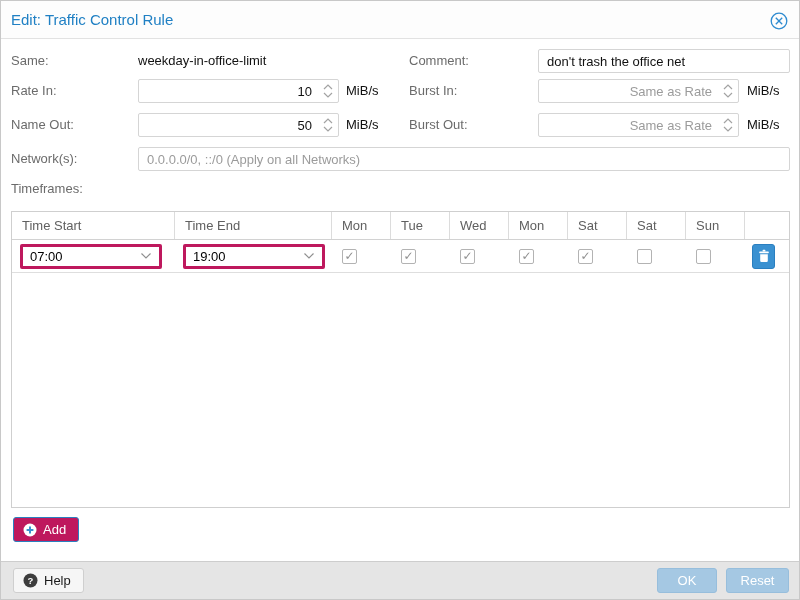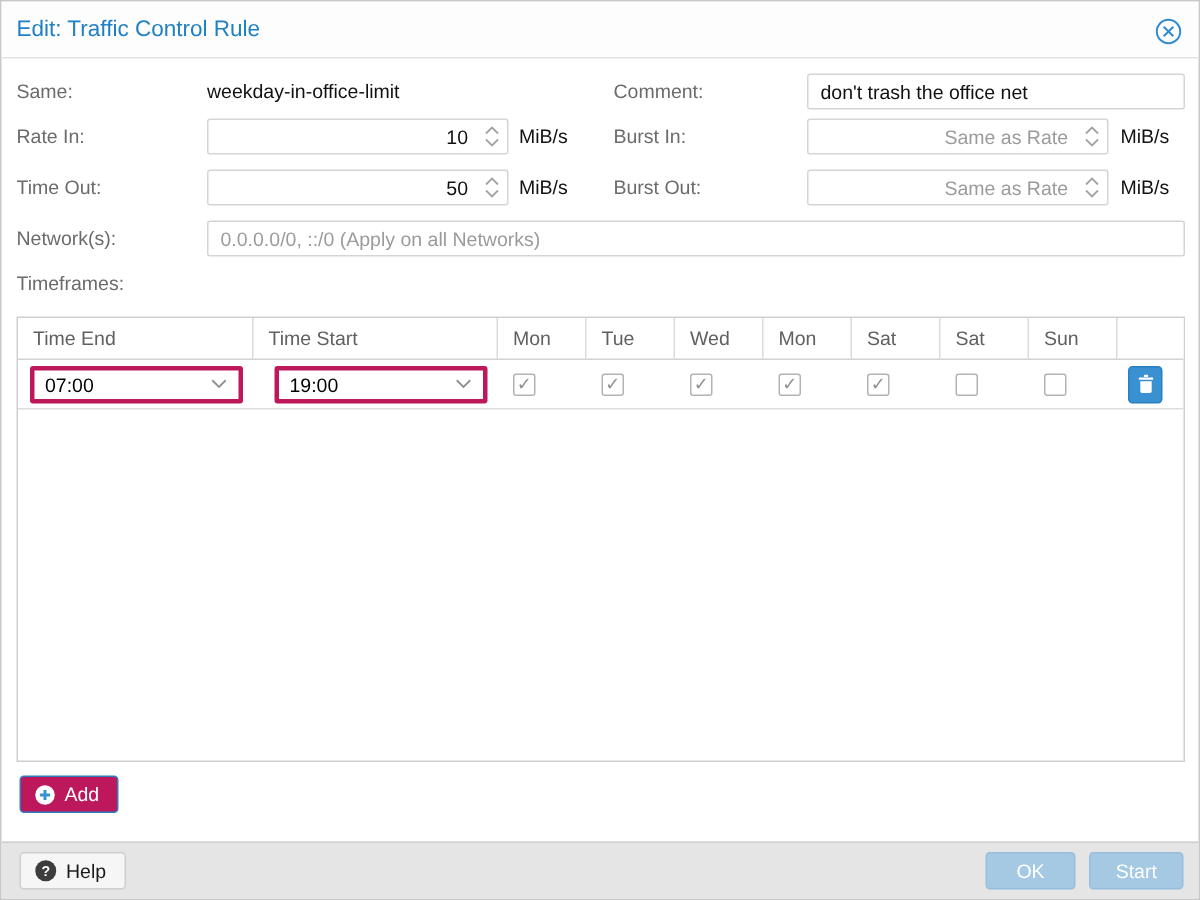--- a/index.html
+++ b/index.html
@@ -103,21 +103,21 @@
   <div class="flabel" style="left:408px;top:78px;">Burst In:</div>
   <div class="tfield numfield" style="left:537px;top:78px;width:201px;">
     <input type="text" placeholder="Same as Rate" style="">
     <svg class="spinner" width="10" height="16" viewBox="0 0 10 16">
       <polyline points="1,6 5,2 9,6" fill="none" stroke="#a3a3a3" stroke-width="1.2"></polyline>
       <polyline points="1,10 5,14 9,10" fill="none" stroke="#a3a3a3" stroke-width="1.2"></polyline>
     </svg>
   </div>
   <div class="unit" style="left:746px;top:78px;">MiB/s</div>
 
-  <div class="flabel" style="left:10px;top:112px;">Time Out:</div>
+  <div class="flabel" style="left:10px;top:112px;">Name Out:</div>
   <div class="tfield numfield" style="left:137px;top:112px;width:201px;">
     <input type="text" value="50" style="">
     <svg class="spinner" width="10" height="16" viewBox="0 0 10 16">
       <polyline points="1,6 5,2 9,6" fill="none" stroke="#a3a3a3" stroke-width="1.2"></polyline>
       <polyline points="1,10 5,14 9,10" fill="none" stroke="#a3a3a3" stroke-width="1.2"></polyline>
     </svg>
   </div>
   <div class="unit" style="left:345px;top:112px;">MiB/s</div>
 
   <div class="flabel" style="left:408px;top:112px;">Burst Out:</div>
@@ -132,22 +132,22 @@
 
   <div class="flabel" style="left:10px;top:146px;">Network(s):</div>
   <div class="tfield" style="left:137px;top:146px;width:652px;">
     <input type="text" placeholder="0.0.0.0/0, ::/0 (Apply on all Networks)" style="">
   </div>
 
   <div class="flabel" style="left:10px;top:176px;">Timeframes:</div>
 
   <div class="grid">
     <div class="grid-header">
+      <div class="gh-cell" style="width:163px;">Time Start</div>
       <div class="gh-cell" style="width:157px;">Time End</div>
-      <div class="gh-cell" style="width:163px;">Time Start</div>
       <div class="gh-cell" style="width:59px;">Mon</div>
       <div class="gh-cell" style="width:59px;">Tue</div>
       <div class="gh-cell" style="width:59px;">Wed</div>
       <div class="gh-cell" style="width:59px;">Mon</div>
       <div class="gh-cell" style="width:59px;">Sat</div>
       <div class="gh-cell" style="width:59px;">Sat</div>
       <div class="gh-cell" style="width:59px;">Sun</div>
       <div class="gh-cell" style="flex:1;"></div>
     </div>
 
@@ -215,17 +215,17 @@
       <svg width="15" height="15" viewBox="0 0 15 15">
         <circle cx="7.5" cy="7.5" r="7" fill="#3d3d3d"></circle>
         <text x="7.5" y="10.8" text-anchor="middle" font-size="9.5" font-family="Liberation Sans, sans-serif" font-weight="bold" fill="#ffffff">?</text>
       </svg>
       <span>Help</span>
     </div>
     <div class="btn-pale ok-btn">
       <span>OK</span>
     </div>
     <div class="btn-pale reset-btn">
-      <span>Start</span>
+      <span>Reset</span>
     </div>
   </div>
 
 </div>
 
 </body></html>

